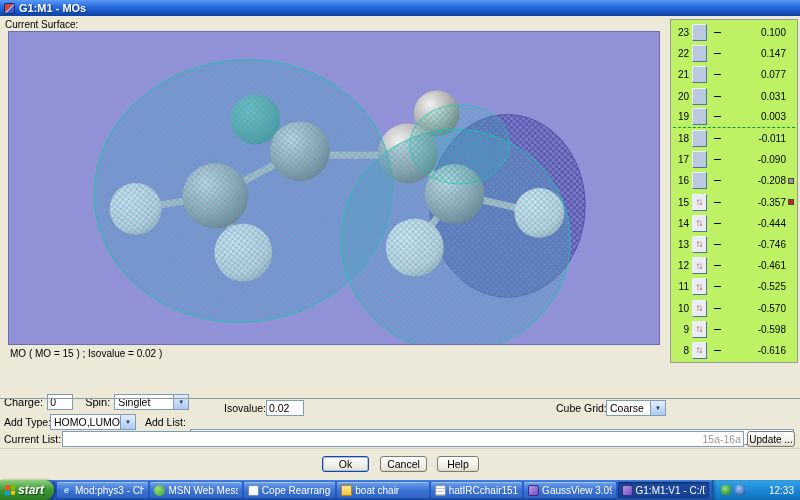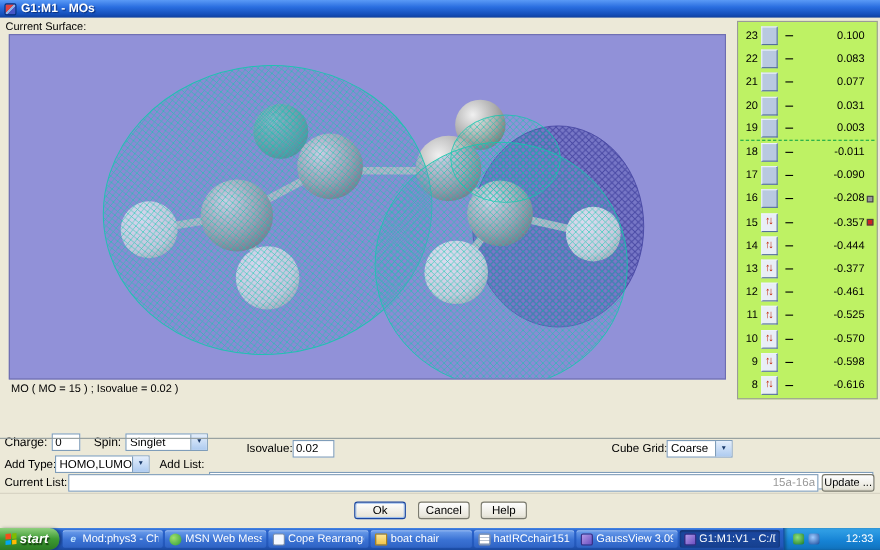--- a/index.html
+++ b/index.html
@@ -187,21 +187,21 @@
         <span class="mo-num">23</span>
         <span class="mo-box"></span>
         <span class="mo-tick"></span>
         <span class="mo-energy">0.100</span>
         <span class="mo-marker"></span>
       </div>
       <div class="mo-row">
         <span class="mo-num">22</span>
         <span class="mo-box"></span>
         <span class="mo-tick"></span>
-        <span class="mo-energy">0.083</span>
+        <span class="mo-energy">0.147</span>
         <span class="mo-marker"></span>
       </div>
       <div class="mo-row">
         <span class="mo-num">21</span>
         <span class="mo-box"></span>
         <span class="mo-tick"></span>
         <span class="mo-energy">0.077</span>
         <span class="mo-marker"></span>
       </div>
       <div class="mo-row">
@@ -256,21 +256,21 @@
         <span class="mo-tick"></span>
         <span class="mo-energy">-0.444</span>
         <span class="mo-marker"></span>
       </div>
       <div class="mo-row">
         <span class="mo-num">13</span>
         <span class="mo-box occ">
           <span class="ar">↑↓</span>
         </span>
         <span class="mo-tick"></span>
-        <span class="mo-energy">-0.377</span>
+        <span class="mo-energy">-0.746</span>
         <span class="mo-marker"></span>
       </div>
       <div class="mo-row">
         <span class="mo-num">12</span>
         <span class="mo-box occ">
           <span class="ar">↑↓</span>
         </span>
         <span class="mo-tick"></span>
         <span class="mo-energy">-0.461</span>
         <span class="mo-marker"></span>

